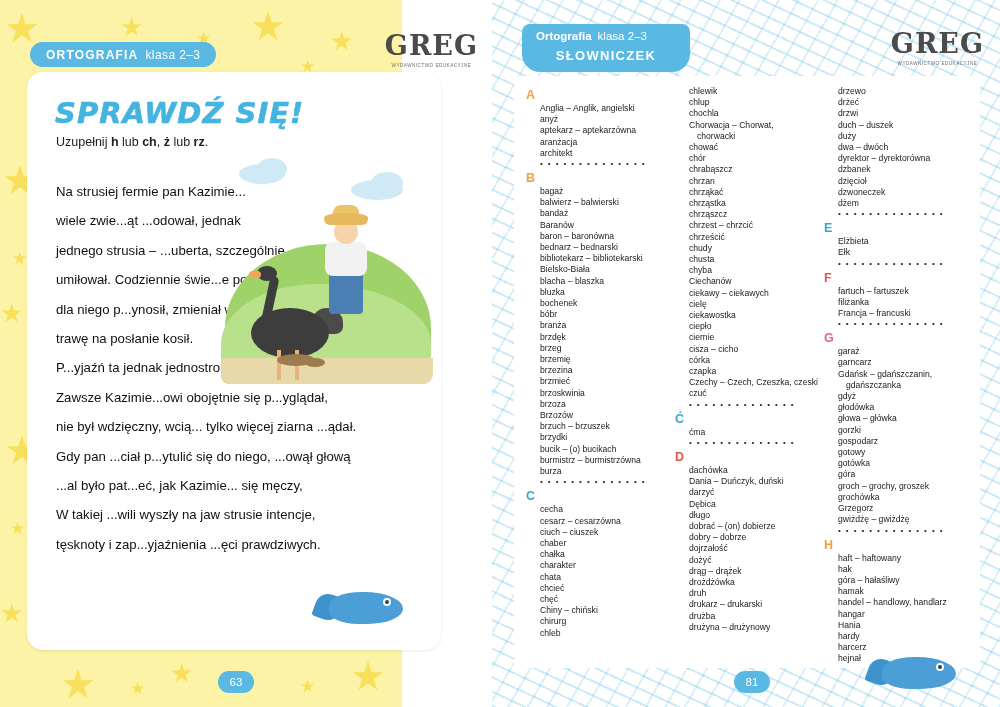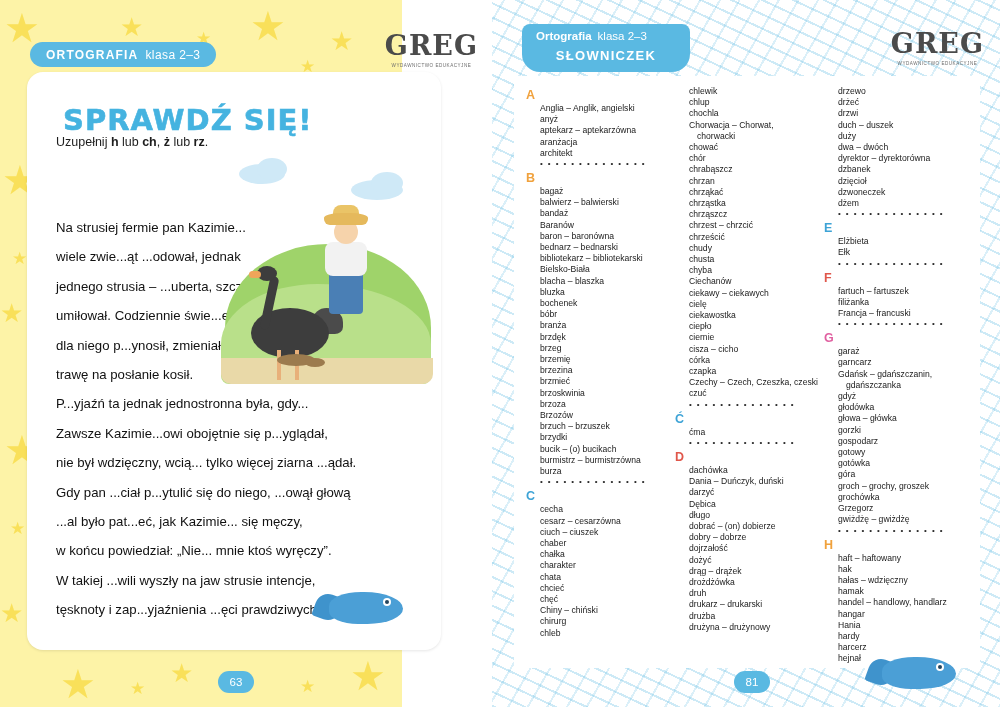--- a/index.html
+++ b/index.html
@@ -93,47 +93,46 @@
     width: 414px;
     height: 578px;
     background: #ffffff;
     border-radius: 16px;
     box-shadow: 0 1px 3px rgba(0,0,0,.10);
     overflow: hidden;
   }
   .card-title {
     position: absolute;
     left: 28px;
-    top: 31px;
+    top: 24px;
     font-family: "DejaVu Sans", sans-serif;
     font-weight: bold;
+    font-style: italic;
     font-size: 29px;
     color: #45b3e0;
     letter-spacing: 1px;
-    margin-left: 8px;
     -webkit-text-stroke: 0.6px #45b3e0;
   }
   .card-instr {
     position: absolute;
     left: 29px;
     top: 63px;
     font-size: 12.5px;
     color: #1d1d1d;
   }
   .card-instr b { font-weight: bold; }
 
   .exercise {
     position: absolute;
     left: 29px;
     top: 105px;
     width: 370px;
     font-size: 13.2px;
     color: #111;
     line-height: 29.4px;
-    margin-top: 36px;
   }
   .exercise div { white-space: nowrap; }
 
   
   .illus {
     position: absolute;
     right: 8px;
     top: 86px;
     width: 212px;
     height: 232px;
@@ -485,21 +484,20 @@
         <div>wiele zwie...ąt ...odował, jednak</div>
         <div>jednego strusia – ...uberta, szczególnie</div>
         <div>umiłował. Codziennie świe...e po...ywienie</div>
         <div>dla niego p...ynosił, zmieniał wodę,</div>
         <div>trawę na posłanie kosił.</div>
         <div>P...yjaźń ta jednak jednostronna była, gdy...</div>
         <div>Zawsze Kazimie...owi obojętnie się p...yglądał,</div>
         <div>nie był wdzięczny, wcią... tylko więcej ziarna ...ądał.</div>
         <div>Gdy pan ...ciał p...ytulić się do niego, ...owął głową</div>
         <div>...al było pat...eć, jak Kazimie... się męczy,</div>
-        <div>w końcu powiedział: „Nie... mnie ktoś wyręczy”.</div>
         <div>W takiej ...wili wyszły na jaw strusie intencje,</div>
         <div>tęsknoty i zap...yjaźnienia ...ęci prawdziwych.</div>
 
       </div>
 
       <div class="illus">
         <div class="cloud" style="left:18px; top:6px; width:46px; height:20px;"></div>
         <div class="cloud" style="left:36px; top:0px; width:30px; height:22px;"></div>
         <div class="cloud" style="left:130px; top:22px; width:52px; height:20px;"></div>
         <div class="cloud" style="left:150px; top:14px; width:32px; height:22px;"></div>
@@ -707,21 +705,21 @@
           <div class="entry">groch – grochy, groszek</div>
           <div class="entry">grochówka</div>
           <div class="entry">Grzegorz</div>
           <div class="entry">gwiżdżę – gwiżdżę</div>
           <div class="dots">• • • • • • • • • • • • • •</div>
           <div class="letter-row">
             <div class="letter" style="color: rgb(240, 161, 60);">H</div>
           </div>
           <div class="entry">haft – haftowany</div>
           <div class="entry">hak</div>
-          <div class="entry">hałas – wdzięczny</div>
+          <div class="entry">góra – hałaśliwy</div>
           <div class="entry">hamak</div>
           <div class="entry">handel – handlowy, handlarz</div>
           <div class="entry">hangar</div>
           <div class="entry">Hania</div>
           <div class="entry">hardy</div>
           <div class="entry">harcerz</div>
           <div class="entry">hejnał</div>
         </div>
       </div>
 

